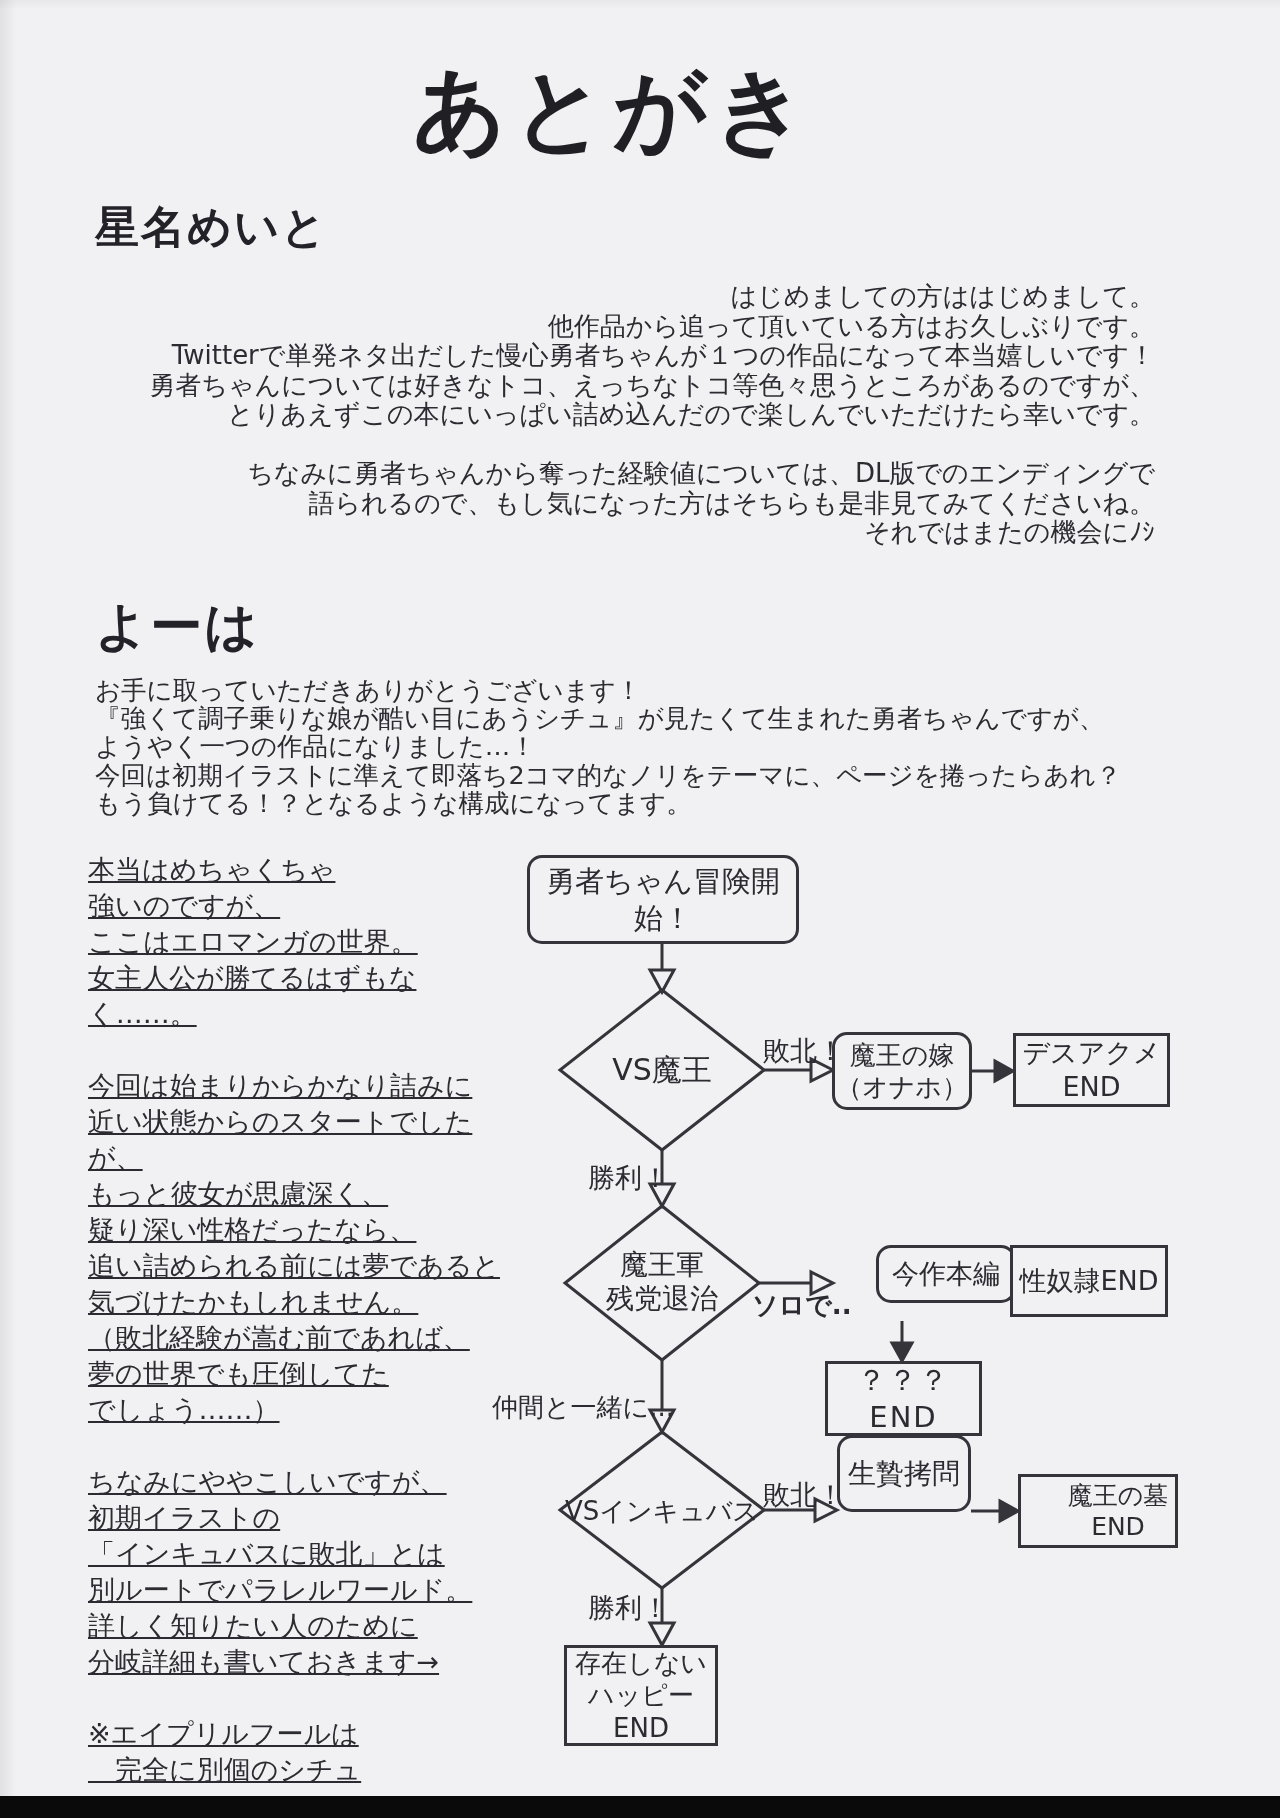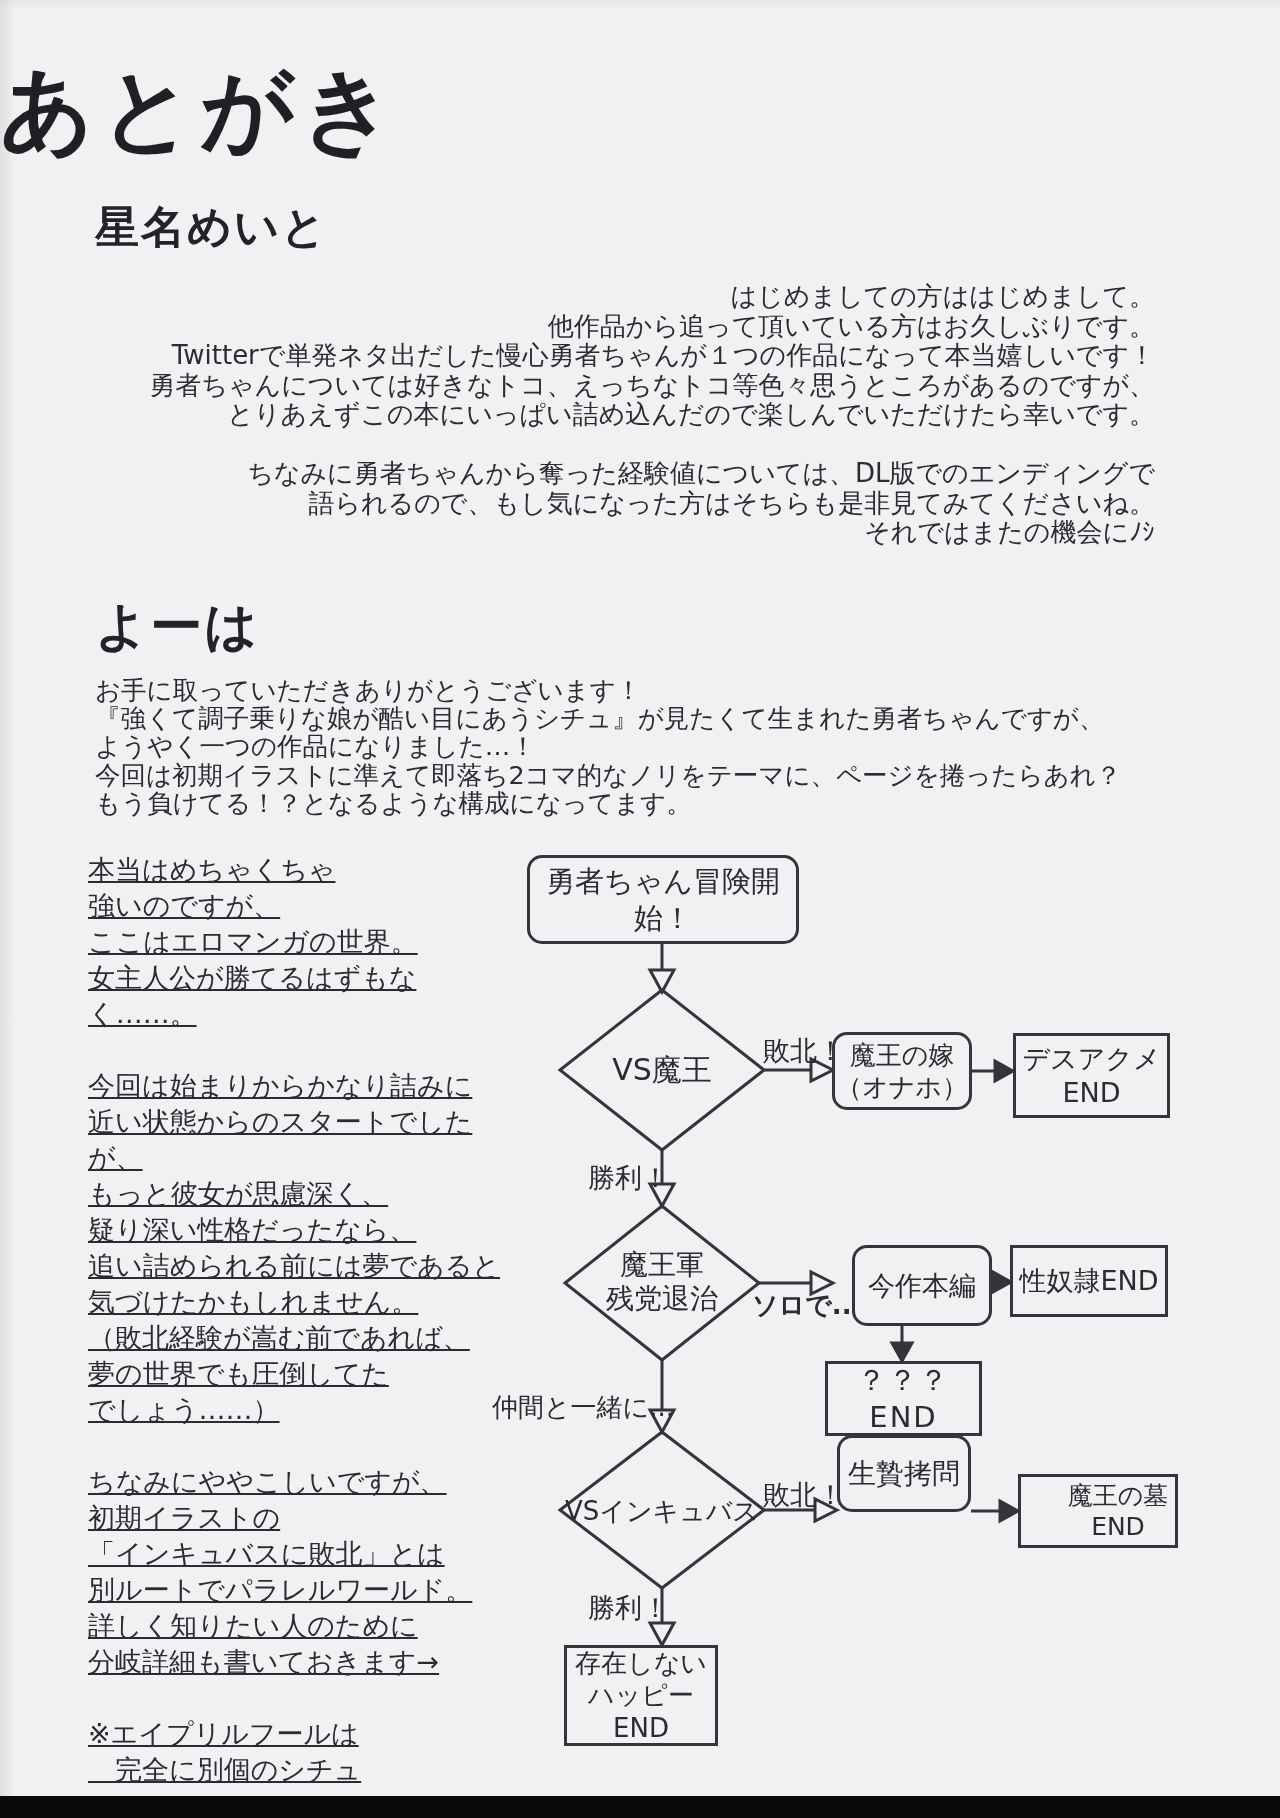--- a/index.html
+++ b/index.html
@@ -8,21 +8,21 @@
     background:linear-gradient(90deg, rgba(0,0,0,0.07), rgba(0,0,0,0) 16px),
                linear-gradient(180deg, rgba(0,0,0,0.04), rgba(0,0,0,0) 10px),
                #f1f1f3;
     font-family:"DejaVu Sans", sans-serif;
     color:#2b2b31;
   }
   .abs{position:absolute;}
   .pre{white-space:pre-line;}
   .title{
     font-size:92px;font-weight:700;letter-spacing:6px;color:#1f1f24;
-    text-align:left;width:1130px;left:0;top:48px;margin:0;
+    text-align:center;width:1130px;left:0;top:48px;margin:0;padding-left:48px;
   }
   .hdr{font-weight:700;color:#222228;margin:0;letter-spacing:2px;}
   .body-text{line-height:29.5px;font-size:26px;letter-spacing:0px;}
   .flow-svg{left:0;top:0;width:1280px;height:1818px;}
   .node{
     display:flex;align-items:center;justify-content:center;text-align:center;
     border:3px solid #34343a;background:#f1f1f3;box-sizing:border-box;
     line-height:1.25;color:#2b2b31;
   }
   .rounded{border-radius:15px;}
@@ -124,27 +124,27 @@
     </g>
   </svg>
 
   <div class="abs node rounded" style="left:527px;top:855px;width:272px;height:89px;font-size:29px;">勇者ちゃん冒険開始！</div>
 
   <div class="abs dlabel" style="left:562px;top:1052px;width:200px;font-size:30px;">VS魔王</div>
 
   <div class="abs node rounded pre" style="left:832px;top:1032px;width:140px;height:78px;font-size:26px;">魔王の嫁
 （オナホ）</div>
 
-  <div class="abs node pre" style="left:1013px;top:1033px;width:157px;height:85px;font-size:27px;">デスアクメ
+  <div class="abs node pre" style="left:1013px;top:1033px;width:157px;height:74px;font-size:27px;">デスアクメ
 END</div>
 
   <div class="abs dlabel pre" style="left:565px;top:1248px;width:194px;font-size:28px;">魔王軍
 残党退治</div>
 
-  <div class="abs node rounded" style="left:852px;top:1245px;width:140px;height:81px;font-size:27px;">今作本編</div>
+  <div class="abs node rounded" style="left:876px;top:1245px;width:140px;height:58px;font-size:27px;">今作本編</div>
 
   <div class="abs node" style="left:1010px;top:1245px;width:158px;height:72px;font-size:27px;">性奴隷END</div>
 
   <div class="abs node" style="left:825px;top:1361px;width:157px;height:75px;font-size:29px;letter-spacing:2px;">？？？END</div>
 
   <div class="abs dlabel" style="left:552px;top:1496px;width:220px;font-size:26px;">VSインキュバス</div>
 
   <div class="abs node rounded" style="left:837px;top:1435px;width:134px;height:77px;font-size:28px;">生贄拷問</div>
 
   <div class="abs node" style="left:1018px;top:1474px;width:160px;height:74px;font-size:25px;padding-left:40px;">魔王の墓END</div>

